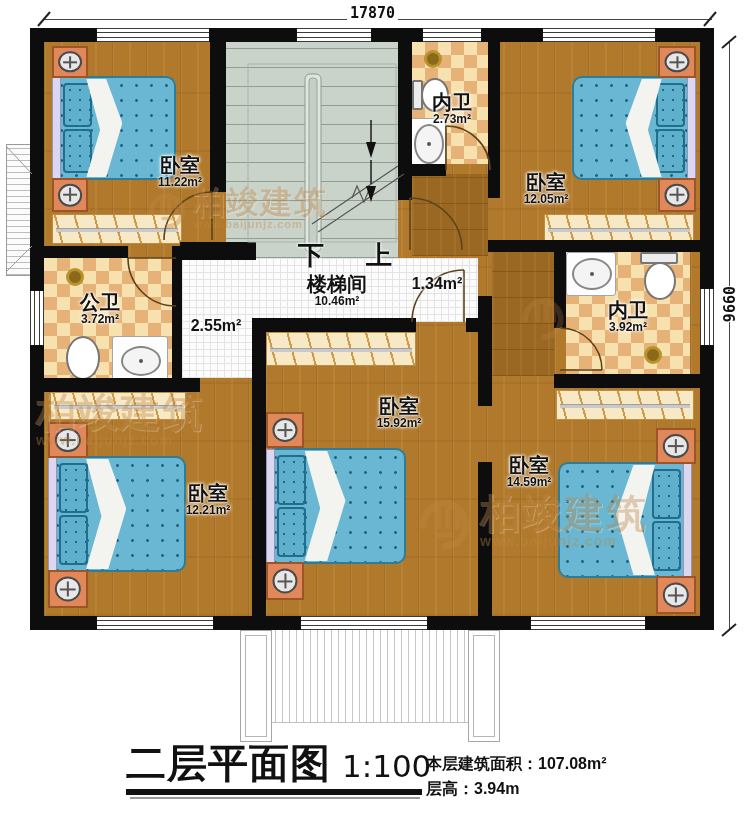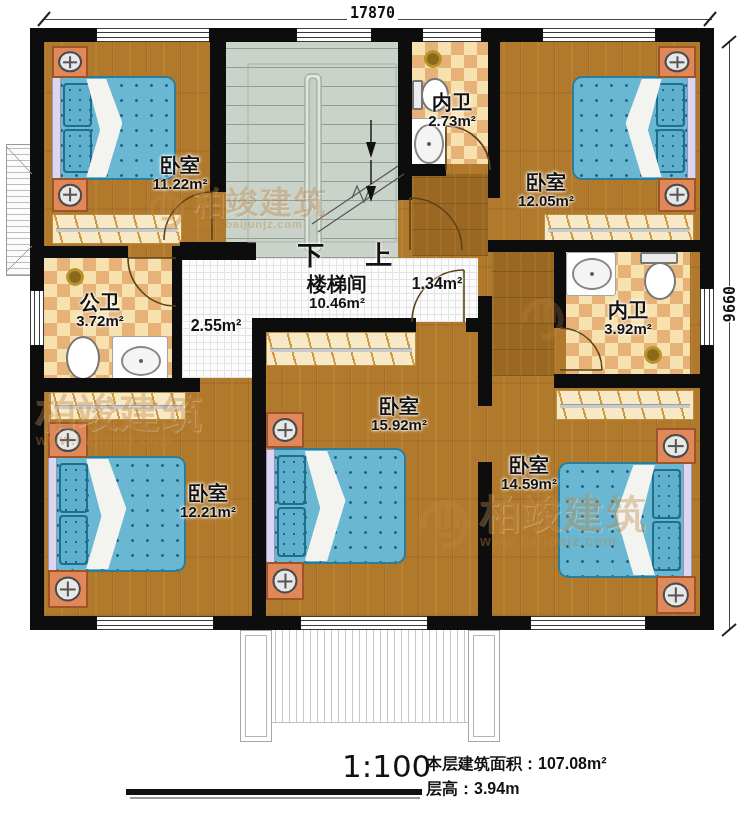--- a/index.html
+++ b/index.html
@@ -46,21 +46,21 @@
   .toilet-bowl{position:absolute;background:#fff;border:2px solid #767676;border-radius:50%;z-index:10;}
   .toilet-tank{position:absolute;background:#ececec;border:2px solid #767676;border-radius:2px;z-index:10;}
   .counter{position:absolute;background:#fdfdfd;border:1px solid #a5a5a5;border-radius:3px;z-index:9;}
   .basin{position:absolute;background:#f4f4f4;border:2px solid #868686;border-radius:50%;z-index:10;}
   .basin::after{content:"";position:absolute;left:50%;top:50%;width:4px;height:4px;margin:-2px;background:#555;border-radius:50%;}
   .shower{position:absolute;width:12px;height:12px;border:3px solid #b8922a;border-radius:50%;background:#8a6a1a;z-index:10;}
   
   .rlabel{position:absolute;z-index:40;text-align:center;color:#121212;transform:translateX(-50%);line-height:1.05;white-space:nowrap;
     text-shadow:0 0 2px #fff,0 0 3px #fff,0 0 4px #fff;}
   .rname{font-size:20px;font-weight:bold;}
-  .rarea{font-size:15px;font-weight:bold;}
+  .rarea{font-size:12px;font-weight:bold;}
   .stair-dir{position:absolute;z-index:40;font-size:26px;font-weight:bold;color:#111;transform:translateX(-50%);
     text-shadow:0 0 3px #fff,0 0 3px #fff;}
   
   .dimline{position:absolute;background:#444;z-index:5;}
   .dimlabel{position:absolute;font-family:"DejaVu Sans Mono","Liberation Mono",monospace;font-weight:bold;font-size:15px;color:#111;z-index:6;background:#fff;padding:0 3px;}
   .dimlabel-v{writing-mode:vertical-rl;transform:rotate(180deg);}
   
   .wm{position:absolute;display:flex;align-items:center;gap:8px;z-index:45;opacity:.38;pointer-events:none;transform-origin:left top;}
   .wm-brand{font-size:40px;font-weight:bold;color:#c08744;letter-spacing:2px;line-height:1;text-shadow:1px 1px 0 rgba(255,255,255,.7);}
   .wm-url{font-size:14px;font-weight:bold;color:#c08744;letter-spacing:1px;}
@@ -339,20 +339,21 @@
     <svg width="52" height="52" viewBox="0 0 64 64">
       <path d="M14 40 A 22 22 0 1 1 34 58" fill="none" stroke="#c08744" stroke-width="7"></path>
       <g fill="#c08744">
           <rect x="26" y="14" width="6" height="26"></rect>
           <rect x="36" y="10" width="6" height="30"></rect>
           <rect x="46" y="18" width="6" height="22"></rect>
         </g>
     </svg>
   </div>
 
+  <div class="tb-title" style="left:126px;top:736px;">二层平面图</div>
   <div class="tb-scale" style="left:342px;top:748px;">1:100</div>
   <div class="tb-line1" style="left:126px;top:789px;width:296px;height:6px;"></div>
   <div class="tb-line2" style="left:130px;top:797px;width:290px;height:2px;"></div>
   <div class="tb-info" style="left:426px;top:754px;">
     <span>本层建筑面积：</span><span>107.08m²</span>
   </div>
   <div class="tb-info" style="left:426px;top:779px;">
     <span>层高：</span><span>3.94m</span>
   </div>
 

